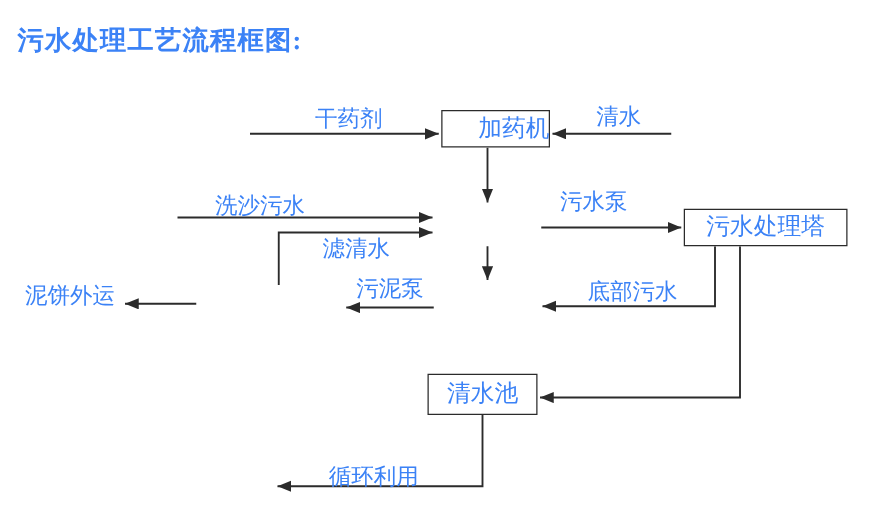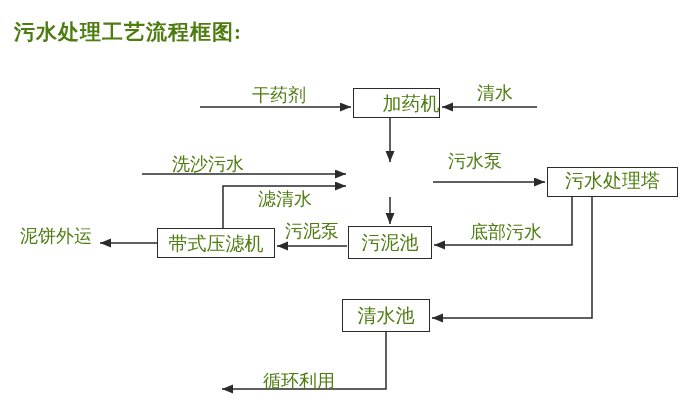--- a/index.html
+++ b/index.html
@@ -6,21 +6,21 @@
     margin: 0;
     padding: 0;
     background: #ffffff;
   }
   .canvas {
     position: relative;
     width: 700px;
     height: 420px;
     background: #ffffff;
     font-family: "Liberation Serif", "DejaVu Serif", serif;
-    color: #4d7c0f;
+    color: #3b82f6;
     overflow: hidden;
   }
   .page-title {
     position: absolute;
     left: 14px;
     top: 18px;
     font-size: 21px;
     font-weight: bold;
     letter-spacing: 1px;
     white-space: nowrap;
@@ -59,21 +59,21 @@
   .node-belt-press   { left: 157px; top: 228px; width: 118px; height: 30px; }
   .node-clear-pool   { left: 342px; top: 299px; width:  88px; height: 33px; }
   
   .lbl-dry-chemical  { left: 252px; top:  86px; }
   .lbl-clear-water   { left: 477px; top:  84px; }
   .lbl-sand-washing  { left: 172px; top: 155px; }
   .lbl-sewage-pump   { left: 448px; top: 152px; }
   .lbl-filtered      { left: 258px; top: 190px; }
   .lbl-mud-cake      { left:  20px; top: 227px; }
   .lbl-sludge-pump   { left: 285px; top: 222px; }
-  .lbl-bottom-sewage { left: 470px; top: 224px; font-family: Liberation Mono, monospace; }
+  .lbl-bottom-sewage { left: 470px; top: 224px; }
   .lbl-recycling     { left: 263px; top: 372px; }
 </style>
 </head>
 <body>
 
 <div class="canvas">
 
   <div class="page-title">污水处理工艺流程框图:</div>
 
   <svg class="connectors" viewBox="0 0 700 420" xmlns="http://www.w3.org/2000/svg">
@@ -93,22 +93,20 @@
       <path d="M347,246 L277,246" marker-end="url(#arrow)"></path>
       <path d="M157,243 L100,243" marker-end="url(#arrow)"></path>
       <path d="M572,197 L572,245 L434,245" marker-end="url(#arrow)"></path>
       <path d="M592,197 L592,318 L432,318" marker-end="url(#arrow)"></path>
       <path d="M386,332 L386,389 L222,389" marker-end="url(#arrow)"></path>
     </g>
   </svg>
 
   <div class="node node-dosing">加药机</div>
   <div class="node node-tower">污水处理塔</div>
-  <div class="node node-sludge-pool">污泥池</div>
-  <div class="node node-belt-press">带式压滤机</div>
   <div class="node node-clear-pool">清水池</div>
 
   <div class="flow-label lbl-dry-chemical">干药剂</div>
   <div class="flow-label lbl-clear-water">清水</div>
   <div class="flow-label lbl-sand-washing">洗沙污水</div>
   <div class="flow-label lbl-sewage-pump">污水泵</div>
   <div class="flow-label lbl-filtered">滤清水</div>
   <div class="flow-label lbl-mud-cake">泥饼外运</div>
   <div class="flow-label lbl-sludge-pump">污泥泵</div>
   <div class="flow-label lbl-bottom-sewage">底部污水</div>

